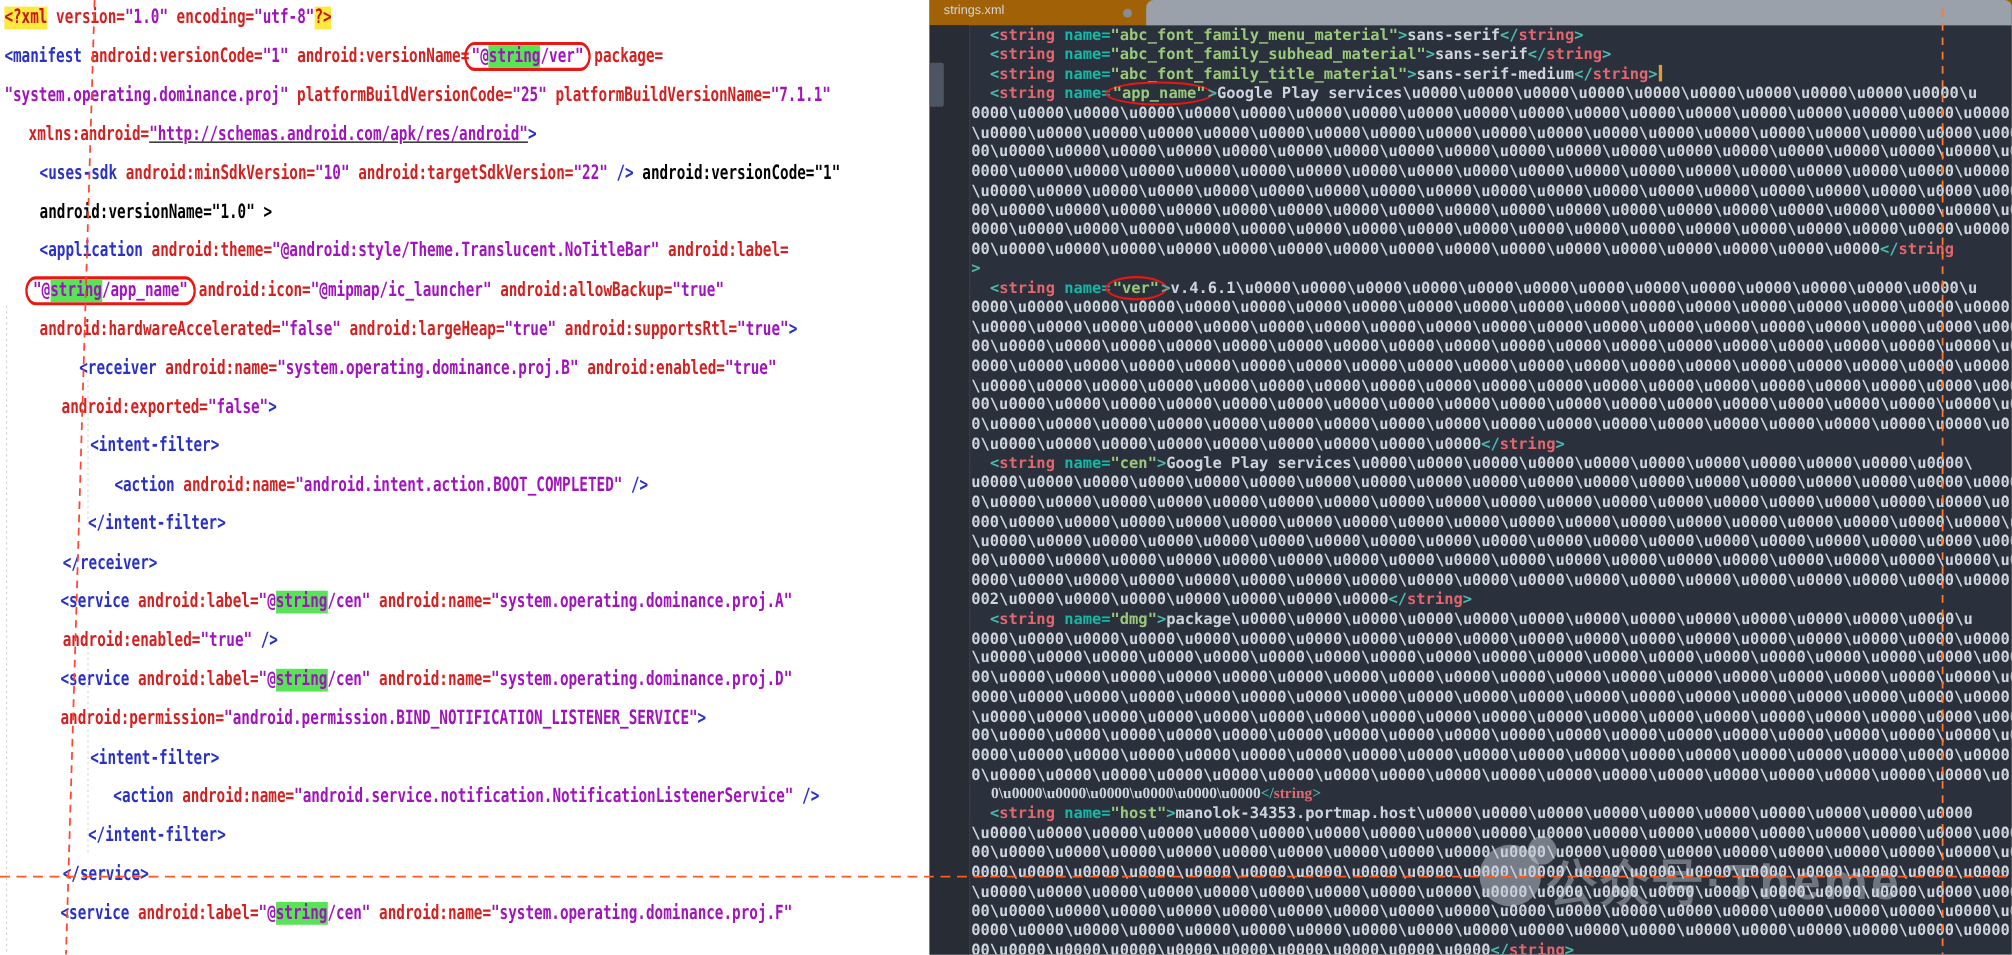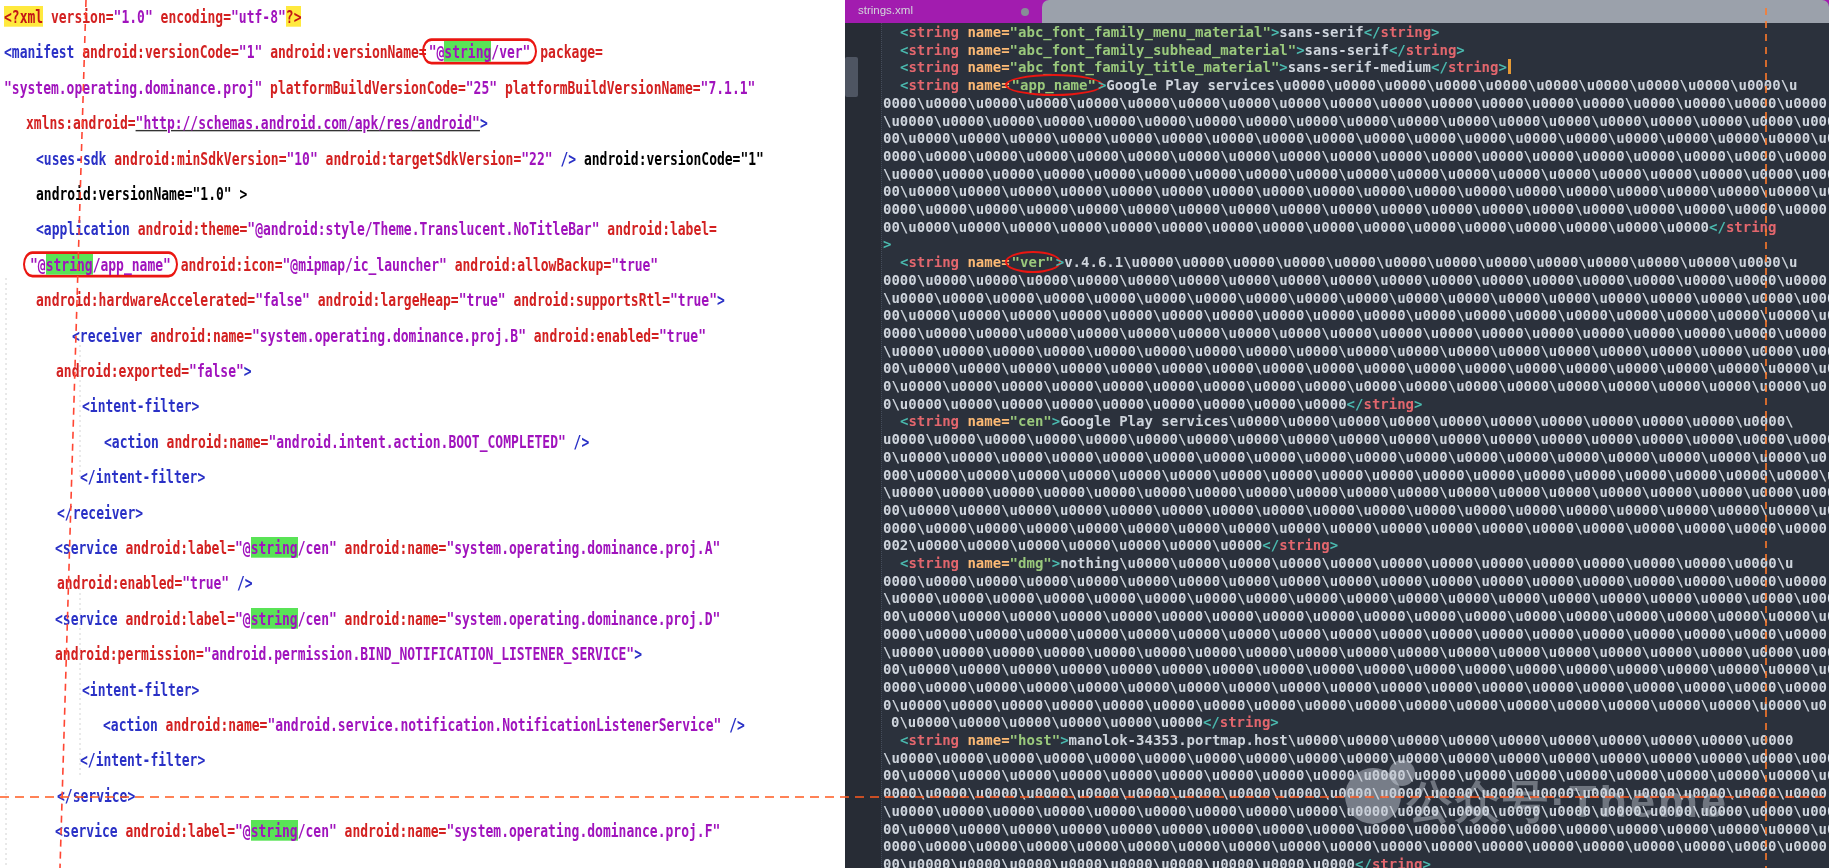--- a/index.html
+++ b/index.html
@@ -13,31 +13,31 @@
   .lt-attr{color:#d32121;}
   .lt-val {color:#a013bd;}
   .lt-valu{color:#a013bd;text-decoration:underline;text-decoration-color:#333;}
   .lt-txt {color:#000000;}
   .lt-valg{color:#a013bd;background:#59e356;}
   .lt-hly {color:#c31616;background:#ffe93e;}
   .lt-rb  {border:2.5px solid #ea1611;border-radius:12px;padding:0 5px;margin:0 -5px;}
 
   
   .right-panel{position:absolute;left:845px;top:0;width:984px;height:868px;background:#2b313c;overflow:hidden;}
-  .rp-tabbar{position:absolute;left:0;top:0;width:100%;height:23px;background:#a21caf;}
+  .rp-tabbar{position:absolute;left:0;top:0;width:100%;height:23px;background:#a16207;}
   .rp-tab-label{position:absolute;left:13px;top:4px;font:11.5px "Liberation Sans",sans-serif;color:#d3d6db;}
   .rp-mod-dot{position:absolute;left:176px;top:8px;width:8px;height:8px;border-radius:50%;background:#878d97;}
   .rp-tab-light{position:absolute;left:197px;top:0;right:0;height:23px;background:#9ba1ab;border-radius:7px 7px 0 0;}
   .rp-gutter{position:absolute;left:0;top:23px;width:36px;height:845px;background:#272c35;}
   .rp-guide{position:absolute;left:36px;top:23px;width:0;height:845px;border-left:1px dotted #454c5a;}
   .rp-scrollthumb{position:absolute;left:0;top:57px;width:13px;height:40px;background:#4e5562;border-radius:2px;}
   .rp-row{position:absolute;white-space:pre;font:bold 14px "DejaVu Sans Mono",monospace;}
   .rt-punc{color:#4ab9ae;}
   .rt-tag {color:#e2666d;}
-  .rt-attr{color:#fdba74;margin-top:24px;}
+  .rt-attr{color:#14b8a6;margin-top:24px;}
   .rt-str {color:#9ac97c;}
   .rt-txt {color:#ced4dc;}
   .rt-strE{color:#9ac97c;border:2.5px solid #ea1611;border-radius:50%;padding:1px 5px;margin:-1px -5px;}
   .rt-caret{display:inline-block;width:3px;height:15px;background:#e59a35;vertical-align:-2px;margin-left:1px;}
 
   
   .watermark{position:absolute;left:1345px;top:760px;height:80px;display:flex;align-items:center;
              pointer-events:none;z-index:5;}
   .wm-circle-big{position:absolute;left:0;top:8px;width:56px;height:56px;border-radius:50%;background:rgba(196,201,211,0.50);}
   .wm-circle-small{position:absolute;left:44px;top:0;width:26px;height:26px;border-radius:50%;background:rgba(196,201,211,0.50);}
@@ -112,30 +112,30 @@
         <div class="rp-row" style="left: 38px; top: 378px;"><span class="rt-txt">0\u0000\u0000\u0000\u0000\u0000\u0000\u0000\u0000\u0000\u0000\u0000\u0000\u0000\u0000\u0000\u0000\u0000\u0000\u0</span></div>
         <div class="rp-row" style="left: 38px; top: 395.7px;"><span class="rt-txt">0\u0000\u0000\u0000\u0000\u0000\u0000\u0000\u0000\u0000</span><span class="rt-punc">&lt;/</span><span class="rt-tag">string</span><span class="rt-punc">&gt;</span></div>
         <div class="rp-row" style="left: 55px; top: 413.4px;"><span class="rt-punc">&lt;</span><span class="rt-tag">string</span><span class="rt-attr"> name=</span><span class="rt-str">"cen"</span><span class="rt-punc">&gt;</span><span class="rt-txt">Google Play services\u0000\u0000\u0000\u0000\u0000\u0000\u0000\u0000\u0000\u0000\u0000\</span></div>
         <div class="rp-row" style="left: 38px; top: 431.1px;"><span class="rt-txt">u0000\u0000\u0000\u0000\u0000\u0000\u0000\u0000\u0000\u0000\u0000\u0000\u0000\u0000\u0000\u0000\u0000\u0000\u0000</span></div>
         <div class="rp-row" style="left: 38px; top: 448.8px;"><span class="rt-txt">0\u0000\u0000\u0000\u0000\u0000\u0000\u0000\u0000\u0000\u0000\u0000\u0000\u0000\u0000\u0000\u0000\u0000\u0000\u0</span></div>
         <div class="rp-row" style="left: 38px; top: 466.5px;"><span class="rt-txt">000\u0000\u0000\u0000\u0000\u0000\u0000\u0000\u0000\u0000\u0000\u0000\u0000\u0000\u0000\u0000\u0000\u0000\u0000\u000</span></div>
         <div class="rp-row" style="left: 38px; top: 484.2px;"><span class="rt-txt">\u0000\u0000\u0000\u0000\u0000\u0000\u0000\u0000\u0000\u0000\u0000\u0000\u0000\u0000\u0000\u0000\u0000\u0000\u0000</span></div>
         <div class="rp-row" style="left: 38px; top: 501.9px;"><span class="rt-txt">00\u0000\u0000\u0000\u0000\u0000\u0000\u0000\u0000\u0000\u0000\u0000\u0000\u0000\u0000\u0000\u0000\u0000\u0000\u00</span></div>
         <div class="rp-row" style="left: 38px; top: 519.6px;"><span class="rt-txt">0000\u0000\u0000\u0000\u0000\u0000\u0000\u0000\u0000\u0000\u0000\u0000\u0000\u0000\u0000\u0000\u0000\u0000\u0000</span></div>
         <div class="rp-row" style="left: 38px; top: 537.3px;"><span class="rt-txt">002\u0000\u0000\u0000\u0000\u0000\u0000\u0000</span><span class="rt-punc">&lt;/</span><span class="rt-tag">string</span><span class="rt-punc">&gt;</span></div>
-        <div class="rp-row" style="left: 55px; top: 555px;"><span class="rt-punc">&lt;</span><span class="rt-tag">string</span><span class="rt-attr"> name=</span><span class="rt-str">"dmg"</span><span class="rt-punc">&gt;</span><span class="rt-txt">nothing\u0000\u0000\u0000\u0000\u0000\u0000\u0000\u0000\u0000\u0000\u0000\u0000\u0000\u</span></div>
+        <div class="rp-row" style="left: 55px; top: 555px;"><span class="rt-punc">&lt;</span><span class="rt-tag">string</span><span class="rt-attr"> name=</span><span class="rt-str">"dmg"</span><span class="rt-punc">&gt;</span><span class="rt-txt">package\u0000\u0000\u0000\u0000\u0000\u0000\u0000\u0000\u0000\u0000\u0000\u0000\u0000\u</span></div>
         <div class="rp-row" style="left: 38px; top: 572.7px;"><span class="rt-txt">0000\u0000\u0000\u0000\u0000\u0000\u0000\u0000\u0000\u0000\u0000\u0000\u0000\u0000\u0000\u0000\u0000\u0000\u0000</span></div>
         <div class="rp-row" style="left: 38px; top: 590.4px;"><span class="rt-txt">\u0000\u0000\u0000\u0000\u0000\u0000\u0000\u0000\u0000\u0000\u0000\u0000\u0000\u0000\u0000\u0000\u0000\u0000\u0000</span></div>
         <div class="rp-row" style="left: 38px; top: 608.1px;"><span class="rt-txt">00\u0000\u0000\u0000\u0000\u0000\u0000\u0000\u0000\u0000\u0000\u0000\u0000\u0000\u0000\u0000\u0000\u0000\u0000\u00</span></div>
         <div class="rp-row" style="left: 38px; top: 625.8px;"><span class="rt-txt">0000\u0000\u0000\u0000\u0000\u0000\u0000\u0000\u0000\u0000\u0000\u0000\u0000\u0000\u0000\u0000\u0000\u0000\u0000</span></div>
         <div class="rp-row" style="left: 38px; top: 643.5px;"><span class="rt-txt">\u0000\u0000\u0000\u0000\u0000\u0000\u0000\u0000\u0000\u0000\u0000\u0000\u0000\u0000\u0000\u0000\u0000\u0000\u0000</span></div>
         <div class="rp-row" style="left: 38px; top: 661.2px;"><span class="rt-txt">00\u0000\u0000\u0000\u0000\u0000\u0000\u0000\u0000\u0000\u0000\u0000\u0000\u0000\u0000\u0000\u0000\u0000\u0000\u00</span></div>
         <div class="rp-row" style="left: 38px; top: 678.9px;"><span class="rt-txt">0000\u0000\u0000\u0000\u0000\u0000\u0000\u0000\u0000\u0000\u0000\u0000\u0000\u0000\u0000\u0000\u0000\u0000\u0000</span></div>
         <div class="rp-row" style="left: 38px; top: 696.6px;"><span class="rt-txt">0\u0000\u0000\u0000\u0000\u0000\u0000\u0000\u0000\u0000\u0000\u0000\u0000\u0000\u0000\u0000\u0000\u0000\u0000\u0</span></div>
-        <div class="rp-row" style="left: 46px; top: 714.3px;"><span class="rt-txt">0\u0000\u0000\u0000\u0000\u0000\u0000</span><span class="rt-punc">&lt;/</span><span class="rt-tag">string</span><span class="rt-punc">&gt;</span></div>
+        <div class="rp-row" style="left: 56px; top: 714.3px; font-family: Liberation Serif, serif;"><span class="rt-txt">0\u0000\u0000\u0000\u0000\u0000\u0000</span><span class="rt-punc">&lt;/</span><span class="rt-tag">string</span><span class="rt-punc">&gt;</span></div>
         <div class="rp-row" style="left: 55px; top: 732px;"><span class="rt-punc">&lt;</span><span class="rt-tag">string</span><span class="rt-attr"> name=</span><span class="rt-str">"host"</span><span class="rt-punc">&gt;</span><span class="rt-txt">manolok-34353.portmap.host\u0000\u0000\u0000\u0000\u0000\u0000\u0000\u0000\u0000\u0000</span></div>
         <div class="rp-row" style="left: 38px; top: 749.7px;"><span class="rt-txt">\u0000\u0000\u0000\u0000\u0000\u0000\u0000\u0000\u0000\u0000\u0000\u0000\u0000\u0000\u0000\u0000\u0000\u0000\u0000</span></div>
         <div class="rp-row" style="left: 38px; top: 767.4px;"><span class="rt-txt">00\u0000\u0000\u0000\u0000\u0000\u0000\u0000\u0000\u0000\u0000\u0000\u0000\u0000\u0000\u0000\u0000\u0000\u0000\u00</span></div>
         <div class="rp-row" style="left: 38px; top: 785.1px;"><span class="rt-txt">0000\u0000\u0000\u0000\u0000\u0000\u0000\u0000\u0000\u0000\u0000\u0000\u0000\u0000\u0000\u0000\u0000\u0000\u0000</span></div>
         <div class="rp-row" style="left: 38px; top: 802.8px;"><span class="rt-txt">\u0000\u0000\u0000\u0000\u0000\u0000\u0000\u0000\u0000\u0000\u0000\u0000\u0000\u0000\u0000\u0000\u0000\u0000\u0000</span></div>
         <div class="rp-row" style="left: 38px; top: 820.5px;"><span class="rt-txt">00\u0000\u0000\u0000\u0000\u0000\u0000\u0000\u0000\u0000\u0000\u0000\u0000\u0000\u0000\u0000\u0000\u0000\u0000\u00</span></div>
         <div class="rp-row" style="left: 38px; top: 838.2px;"><span class="rt-txt">0000\u0000\u0000\u0000\u0000\u0000\u0000\u0000\u0000\u0000\u0000\u0000\u0000\u0000\u0000\u0000\u0000\u0000\u0000</span></div>
         <div class="rp-row" style="left: 38px; top: 855.9px;"><span class="rt-txt">00\u0000\u0000\u0000\u0000\u0000\u0000\u0000\u0000\u0000</span><span class="rt-punc">&lt;/</span><span class="rt-tag">string</span><span class="rt-punc">&gt;</span></div>
       </div>
     <div class="watermark" style="left:500px;top:760px;">

